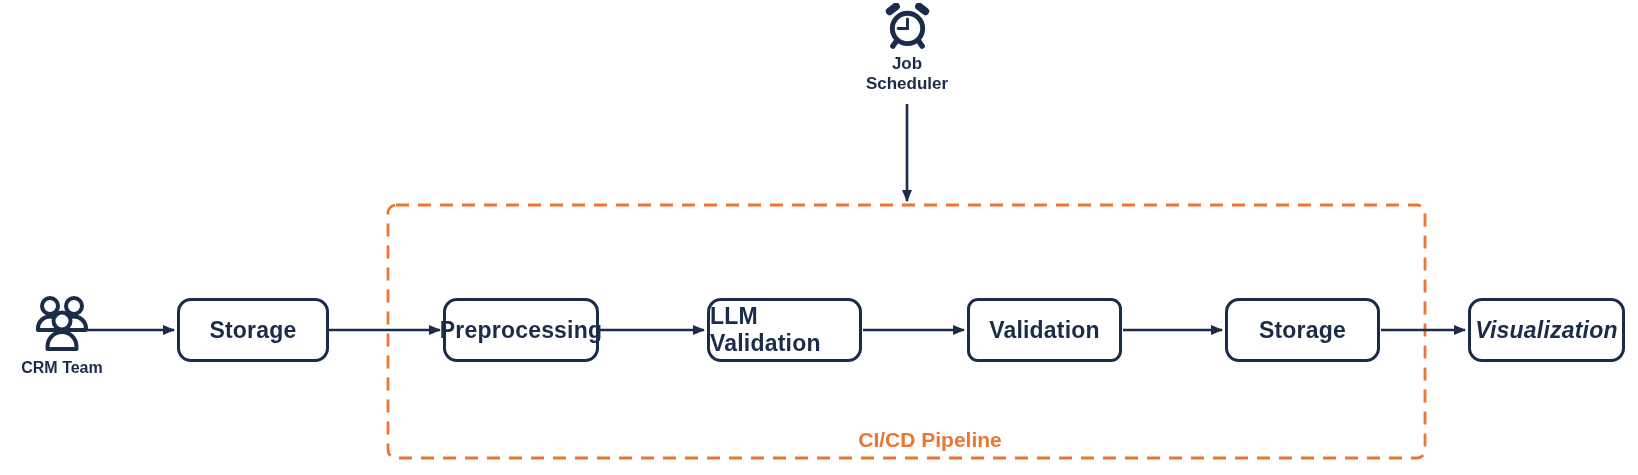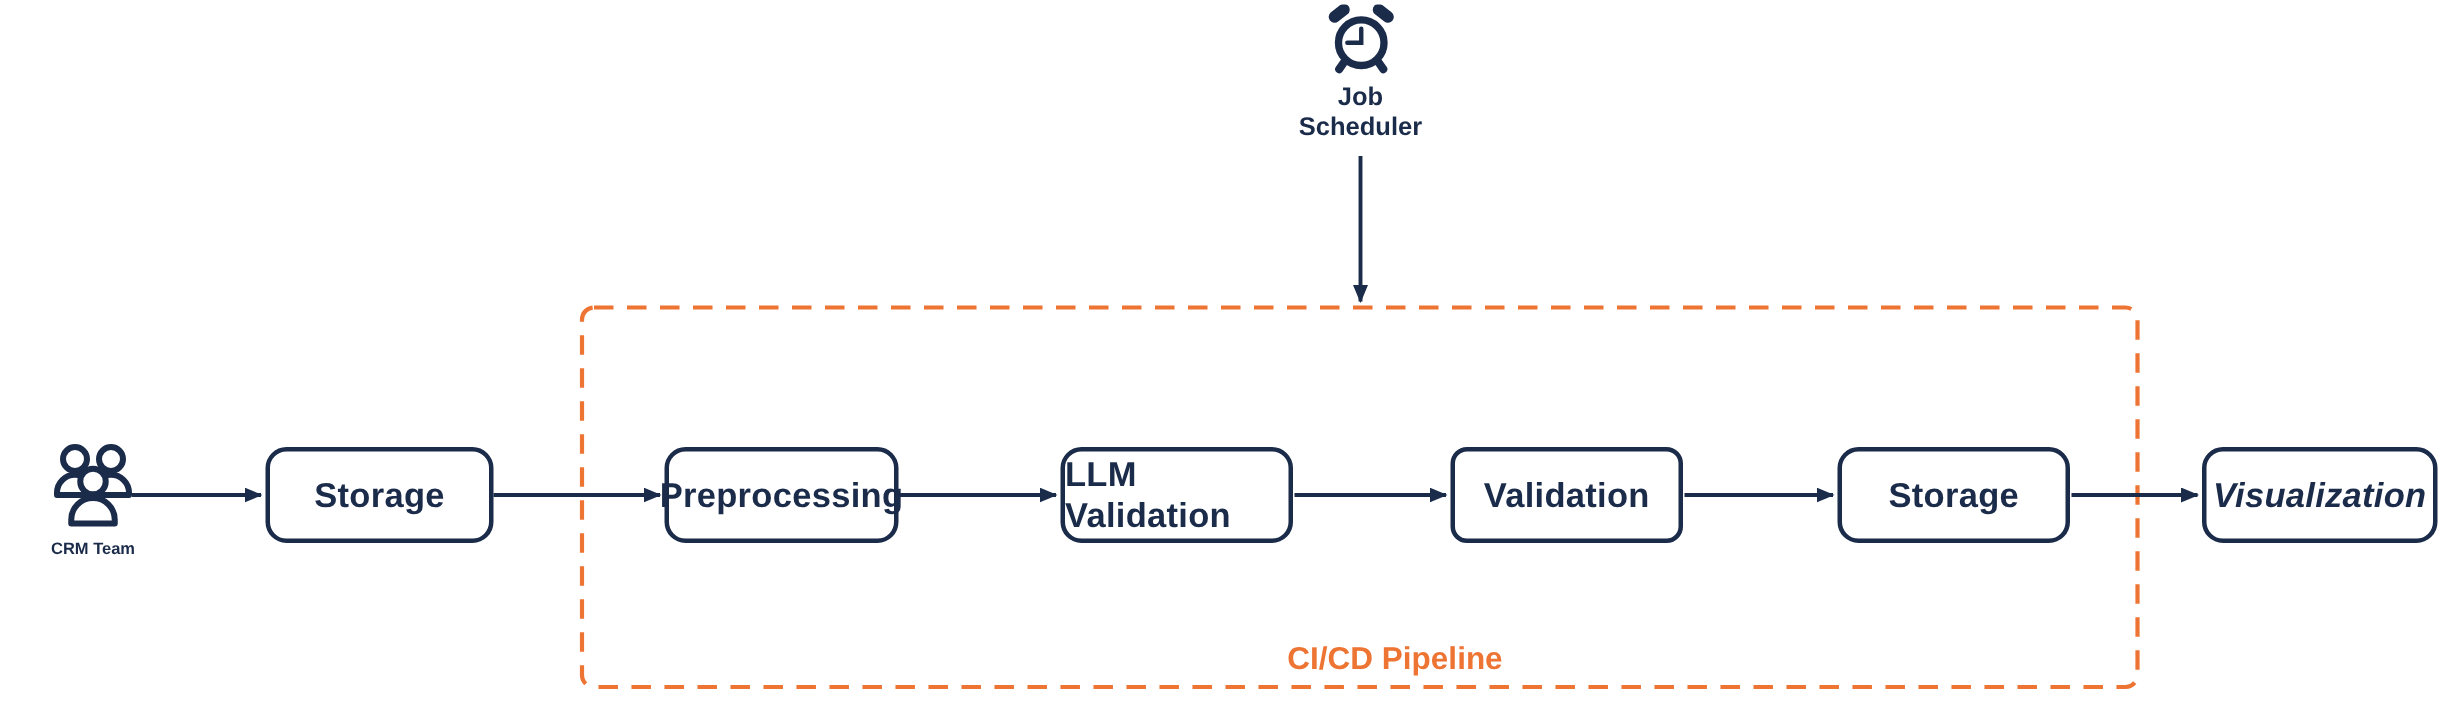--- a/index.html
+++ b/index.html
@@ -40,21 +40,21 @@
 
   .scheduler{position:absolute;left:832px;top:3px;width:150px;text-align:center;}
   .scheduler .icon{display:inline-block;width:47px;height:47px;}
   .scheduler .label{
     margin-top:0;font-weight:bold;font-size:17px;line-height:20px;
     white-space:pre-line;color:var(--navy);
   }
 
   .actor{position:absolute;left:10px;top:293px;width:104px;text-align:center;}
   .actor .icon{display:inline-block;width:52px;height:60px;}
-  .actor .label{margin-top:2px;font-weight:bold;font-size:11px;color:var(--navy);}
+  .actor .label{margin-top:2px;font-weight:bold;font-size:16px;color:var(--navy);}
 
   .group-label{
     position:absolute;left:780px;top:428px;width:300px;
     text-align:center;font-weight:bold;font-size:21px;color:var(--orange);
   }
 </style>
 </head>
 <body>
 
 <div class="canvas">

